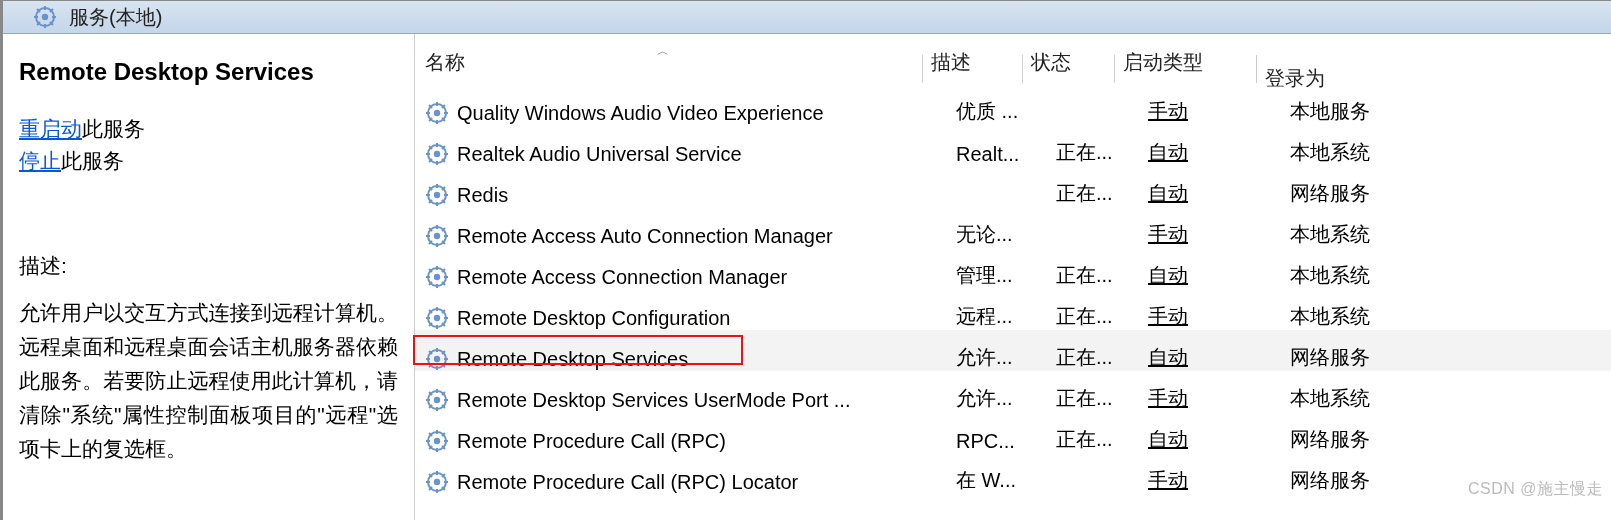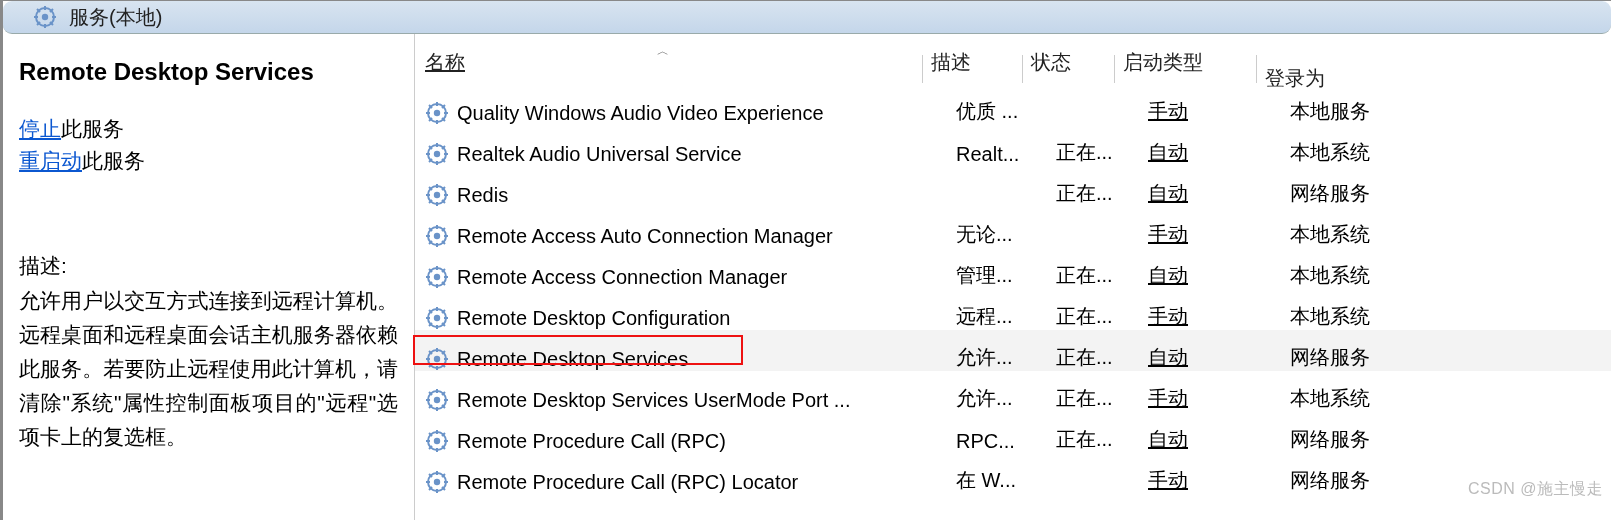--- a/index.html
+++ b/index.html
@@ -25,21 +25,20 @@
   .titlebar {
     height: 32px;
     background: linear-gradient(#d8e4f0, #c4d6ea);
     border-bottom: 1px solid #9aa;
     display: flex;
     align-items: center;
     padding-left: 30px;
     font-size: 20px;
     color: #222;
     position: relative;
-    border-radius: 9px;
   }
   .titlebar .gear {
     margin-right: 12px;
   }
   .content {
     display: flex;
     height: calc(100% - 32px);
     position: relative;
   }
   .left-pane {
@@ -62,21 +61,21 @@
   .action a {
     color: #0b57d0;
     text-decoration: underline;
     cursor: pointer;
   }
   .desc-label {
     margin-top: 76px;
     font-size: 21px;
   }
   .desc-body {
-    margin-top: 4px;
+    margin-top: 16px;
     font-size: 21px;
     line-height: 34px;
     text-align: justify;
   }
   .right-pane {
     flex: 1;
     position: relative;
     padding-top: 8px;
   }
   .headers {
@@ -85,21 +84,21 @@
     color: #222;
     height: 40px;
     align-items: center;
     position: relative;
   }
   .headers > div {
     box-sizing: border-box;
     padding-left: 8px;
     position: relative;
   }
-  .col-name   { width: 508px; padding-left: 10px !important; text-decoration: underline; }
+  .col-name   { width: 508px; padding-left: 10px !important; }
   .col-desc   { width: 100px; }
   .col-status { width: 92px;  }
   .col-start  { width: 142px; }
   .col-logon  { width: 200px; margin-top: 32px; }
   .hdr-sep {
     position: absolute;
     right: 0;
     top: 6px;
     height: 28px;
     width: 1px;
@@ -184,24 +183,24 @@
     </span>
     <span>服务(本地)</span>
   </div>
 
   <div class="content">
 
     <div class="left-pane">
       <h1>Remote Desktop Services</h1>
 
       <div class="action">
-        <a>停止</a><span>此服务</span>
+        <a>重启动</a><span>此服务</span>
       </div>
       <div class="action">
-        <a>重启动</a><span>此服务</span>
+        <a>停止</a><span>此服务</span>
       </div>
 
       <div class="desc-label">描述:</div>
       <div class="desc-body">允许用户以交互方式连接到远程计算机。远程桌面和远程桌面会话主机服务器依赖此服务。若要防止远程使用此计算机，请清除"系统"属性控制面板项目的"远程"选项卡上的复选框。</div>
     </div>
 
     <div class="right-pane">
       <div class="headers">
         <div class="col-name">
           <span>名称</span>

